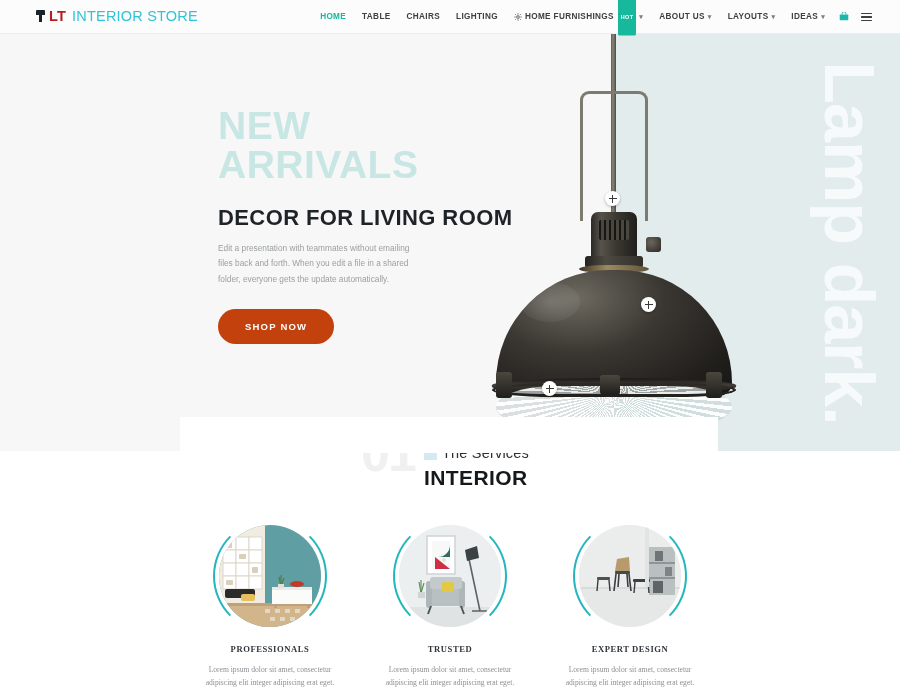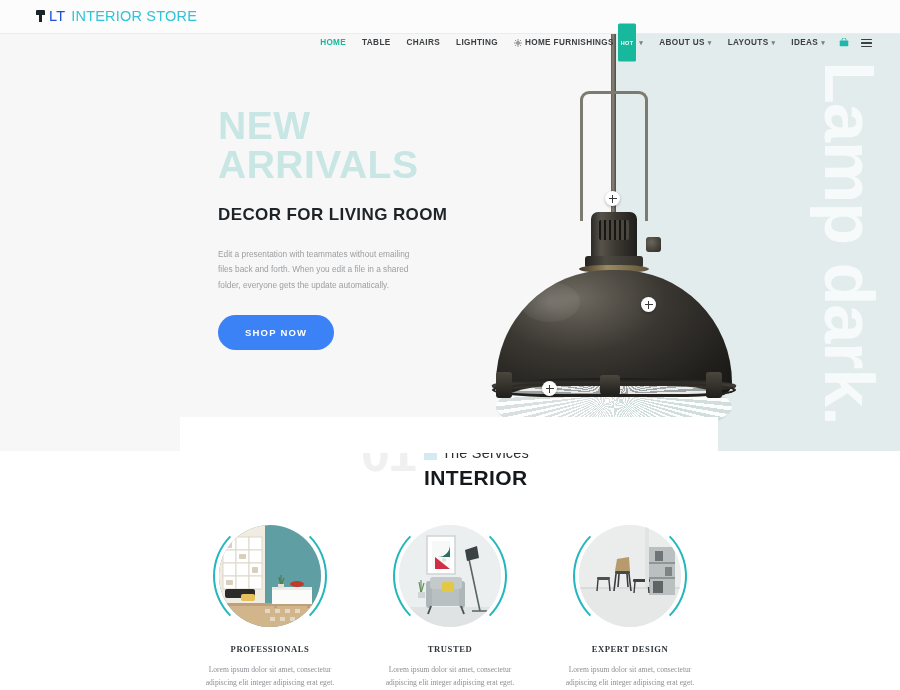--- a/index.html
+++ b/index.html
@@ -64,41 +64,40 @@
   }
   .logo-glyph::after {
     content: "";
     position: absolute;
     left: 3px; top: 5px;
     width: 3px; height: 7px;
     background: #1b2428;
   }
   .logo-lt {
     font-size: 14.5px;
-    font-weight: normal;
+    font-weight: bold;
     letter-spacing: 0.2px;
-    color: #1d4ed8;
+    color: #b91c1c;
   }
   .logo-store {
     font-size: 14.5px;
     font-weight: normal;
     letter-spacing: 0.2px;
     color: #2fc4d6;
     margin-left: 3px;
   }
 
   #nav {
     position: absolute;
     right: 22px;
     top: 0;
     height: 34px;
     display: flex;
     align-items: center;
     gap: 0px;
-    margin-top: 26px;
   }
   .nav-item {
     font-size: 8.2px;
     font-weight: bold;
     letter-spacing: 0.35px;
     color: #3c4043;
     padding: 0 8px;
     line-height: 34px;
     white-space: nowrap;
     display: flex;
@@ -211,36 +210,36 @@
   }
   #hero-kicker {
     font-size: 39px;
     font-weight: bold;
     letter-spacing: 0.5px;
     color: #c8e6e4;
     line-height: 1;
   }
   #hero-title {
     margin-top: 21px;
-    font-size: 17px;
+    font-size: 22px;
     font-weight: bold;
     letter-spacing: 0.4px;
     color: #1d2326;
   }
   #hero-desc {
-    margin-top: 22px;
+    margin-top: 10px;
     width: 198px;
     font-size: 8.3px;
     line-height: 1.85;
     color: #9b9ea1;
   }
   #hero-cta {
     margin-top: 22px;
     display: inline-block;
-    background: #3b82f6;
+    background: #c2410c;
     color: #ffffff;
     font-size: 9.5px;
     font-weight: bold;
     letter-spacing: 1.2px;
     padding: 12px 27px;
     border-radius: 20px;
     border: none;
     cursor: pointer;
     font-family: "Liberation Sans", sans-serif;
   }

